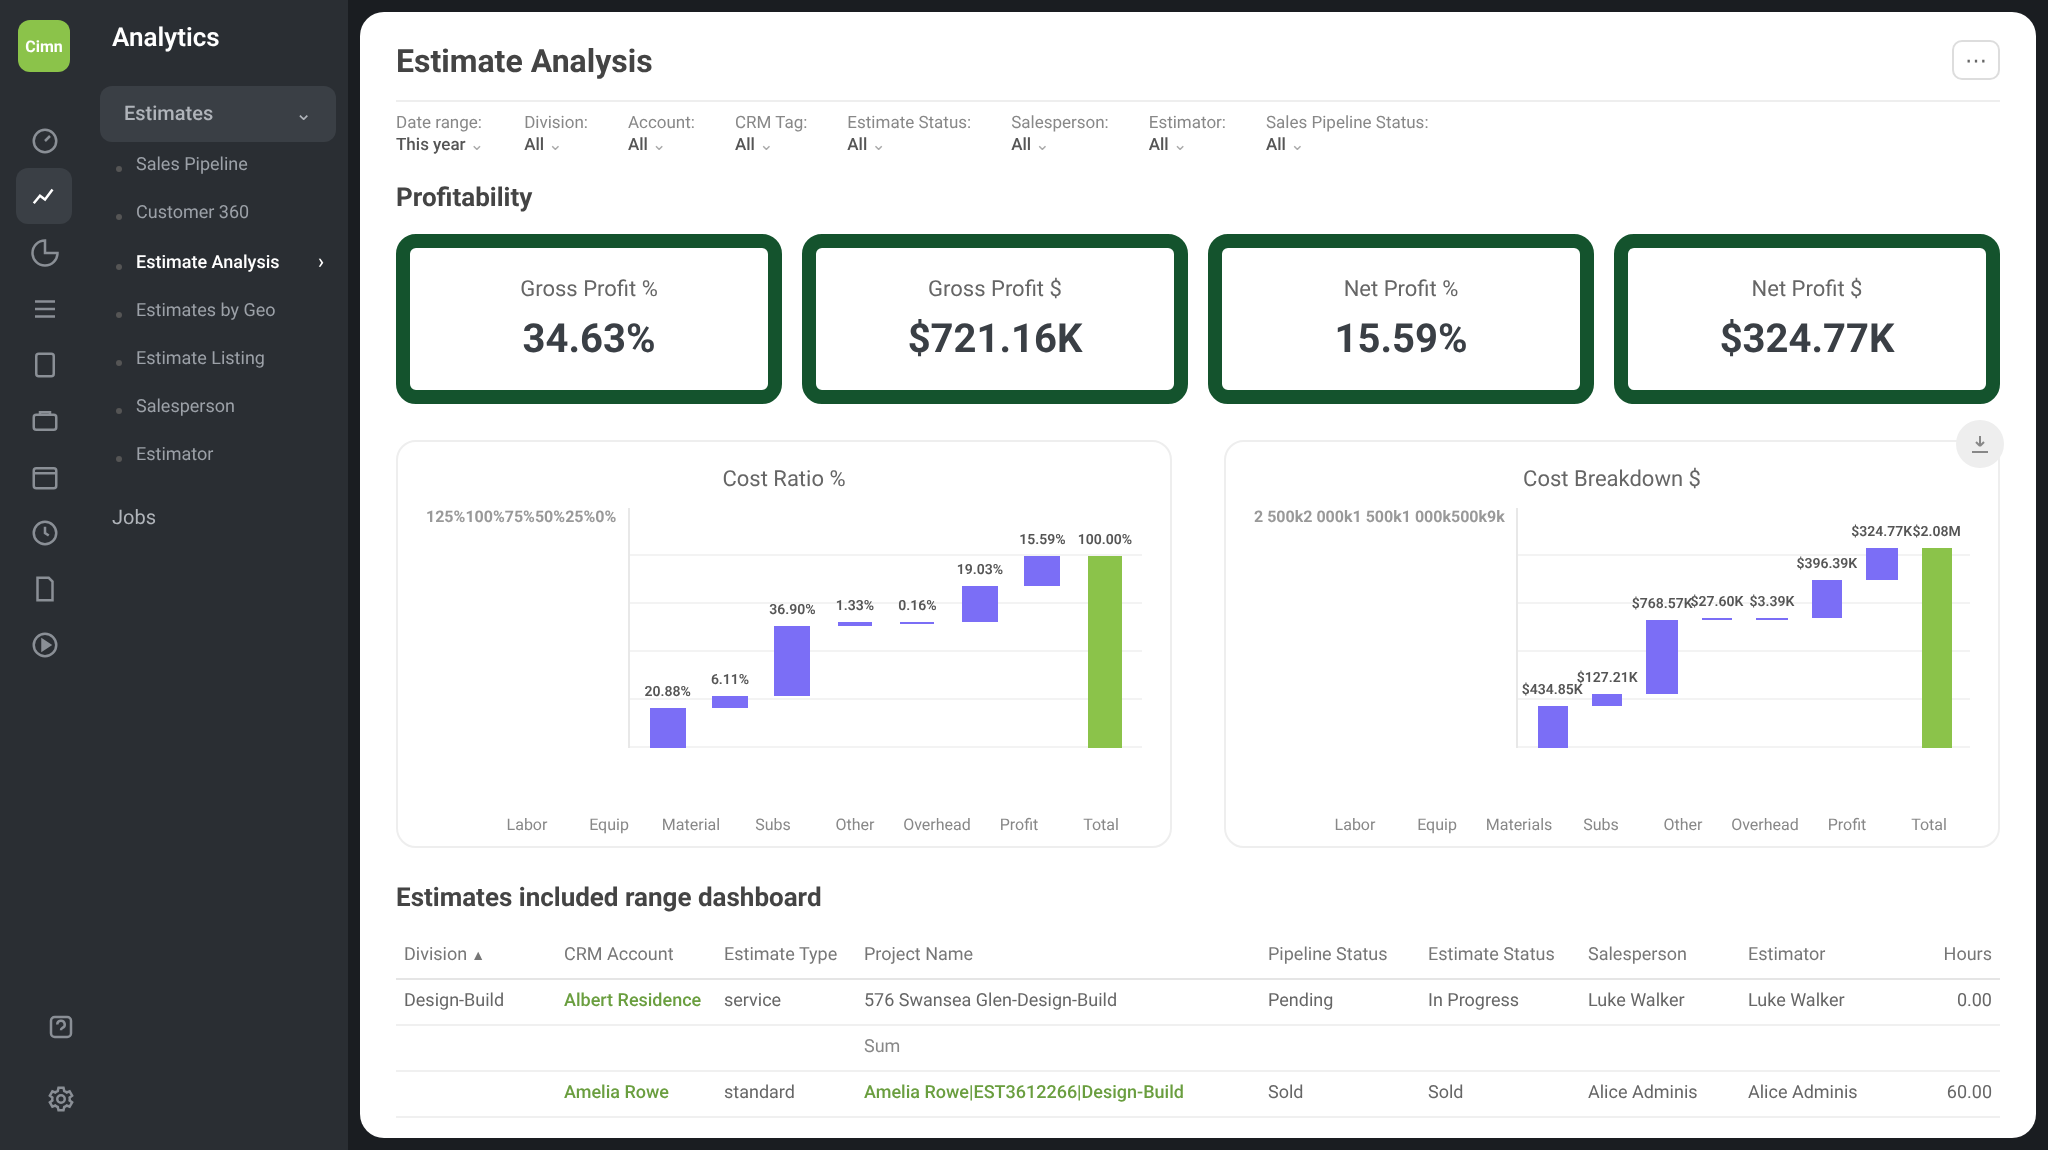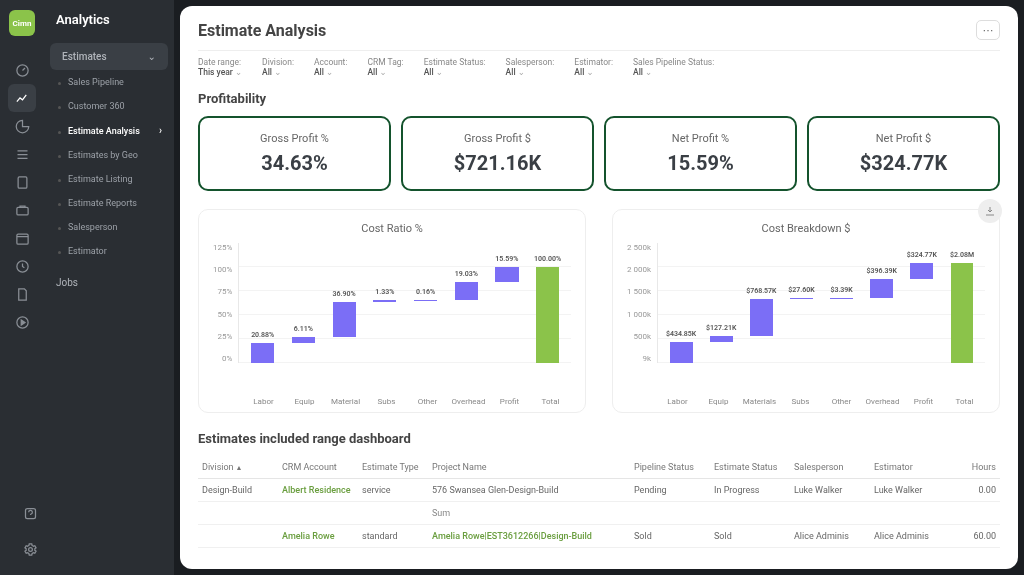--- a/index.html
+++ b/index.html
@@ -26,28 +26,28 @@
 .hdr { display: flex; align-items: center; justify-content: space-between; margin-bottom: 10px; }
 .page-title { font-size: 16px; font-weight: 700; color: #444; }
 .more { width: 24px; height: 20px; border: 1px solid #ddd; border-radius: 5px; display: flex; align-items: center; justify-content: center; cursor: pointer; color: #666; font-size: 11px; }
 .filters { display: flex; gap: 20px; border-top: 1px solid #eee; padding-top: 6px; margin-bottom: 14px; flex-wrap: wrap; }
 .filter { font-size: 8.5px; cursor: pointer; }
 .filter-label { color: #888; }
 .filter-val { color: #555; font-weight: 500; }
 .filter-val::after { content: " ⌄"; color: #aaa; }
 .section-title { font-size: 13px; font-weight: 700; color: #444; margin-bottom: 10px; }
 .kpi-row { display: grid; grid-template-columns: repeat(4, 1fr); gap: 10px; margin-bottom: 18px; }
-.kpi { border: 2px solid #14532d; border-radius: 10px; padding: 14px 10px; text-align: center; }
+.kpi { border: 7px solid #14532d; border-radius: 10px; padding: 14px 10px; text-align: center; }
 .kpi-label { font-size: 11px; color: #666; margin-bottom: 6px; }
 .kpi-val { font-size: 20px; font-weight: 700; color: #3a3f45; }
 .charts { display: grid; grid-template-columns: 1fr 1fr; gap: 26px; margin-bottom: 18px; position: relative; }
 .chart-card { border: 1px solid #eee; border-radius: 10px; padding: 12px 14px 6px; }
 .chart-title { text-align: center; font-size: 11px; color: #666; margin-bottom: 8px; }
 .chart-area { height: 150px; display: flex; }
-.y-axis { display: flex; flex-direction: column; justify-content: space-between; font-size: 8px; color: #999; padding-right: 6px; text-align: right; height: 120px; }
+.y-axis { display: flex; flex-direction: row; justify-content: space-between; font-size: 8px; color: #999; padding-right: 6px; text-align: right; height: 120px; font-weight: bold; }
 .plot { flex: 1; display: flex; align-items: flex-end; gap: 2px; border-left: 1px solid #e8e8e8; height: 120px; position: relative; padding: 0 4px; }
 .plot::before { content: ""; position: absolute; left: 0; right: 0; bottom: 0; top: 0; background: repeating-linear-gradient(to top, #f3f3f3 0, #f3f3f3 1px, transparent 1px, transparent 24px); pointer-events: none; }
 .bar-col { flex: 1; display: flex; flex-direction: column; align-items: center; position: relative; height: 100%; justify-content: flex-end; }
 .bar { width: 60%; background: #7b6ef6; position: relative; }
 .bar.green { background: #8bc34a; margin-top: 14px; }
 .bar-label { position: absolute; top: -12px; left: 50%; transform: translateX(-50%); font-size: 7px; color: #555; font-weight: 600; white-space: nowrap; }
 .x-labels { display: flex; padding-left: 30px; }
 .x-label { flex: 1; text-align: center; font-size: 8px; color: #888; padding-top: 4px; }
 .dl { position: absolute; right: -2px; top: -10px; width: 24px; height: 24px; background: #eee; border-radius: 50%; display: flex; align-items: center; justify-content: center; cursor: pointer; }
 .dl svg { width: 12px; height: 12px; stroke: #888; }
@@ -166,23 +166,20 @@
         <span class="tree-dot">Estimate Analysis</span>
         <span class="chev">›</span>
       </div>
     <div class="nav-sub">
         <span class="tree-dot">Estimates by Geo</span>
       </div>
     <div class="nav-sub">
         <span class="tree-dot">Estimate Listing</span>
       </div>
     <div class="nav-sub">
-        <span class="tree-dot">Estimate Reports</span>
-      </div>
-    <div class="nav-sub">
         <span class="tree-dot">Salesperson</span>
       </div>
     <div class="nav-sub">
         <span class="tree-dot">Estimator</span>
       </div>
     <div class="nav-item" style="margin-top:6px;">
         <span>Jobs</span>
       </div>
   </div>
 

